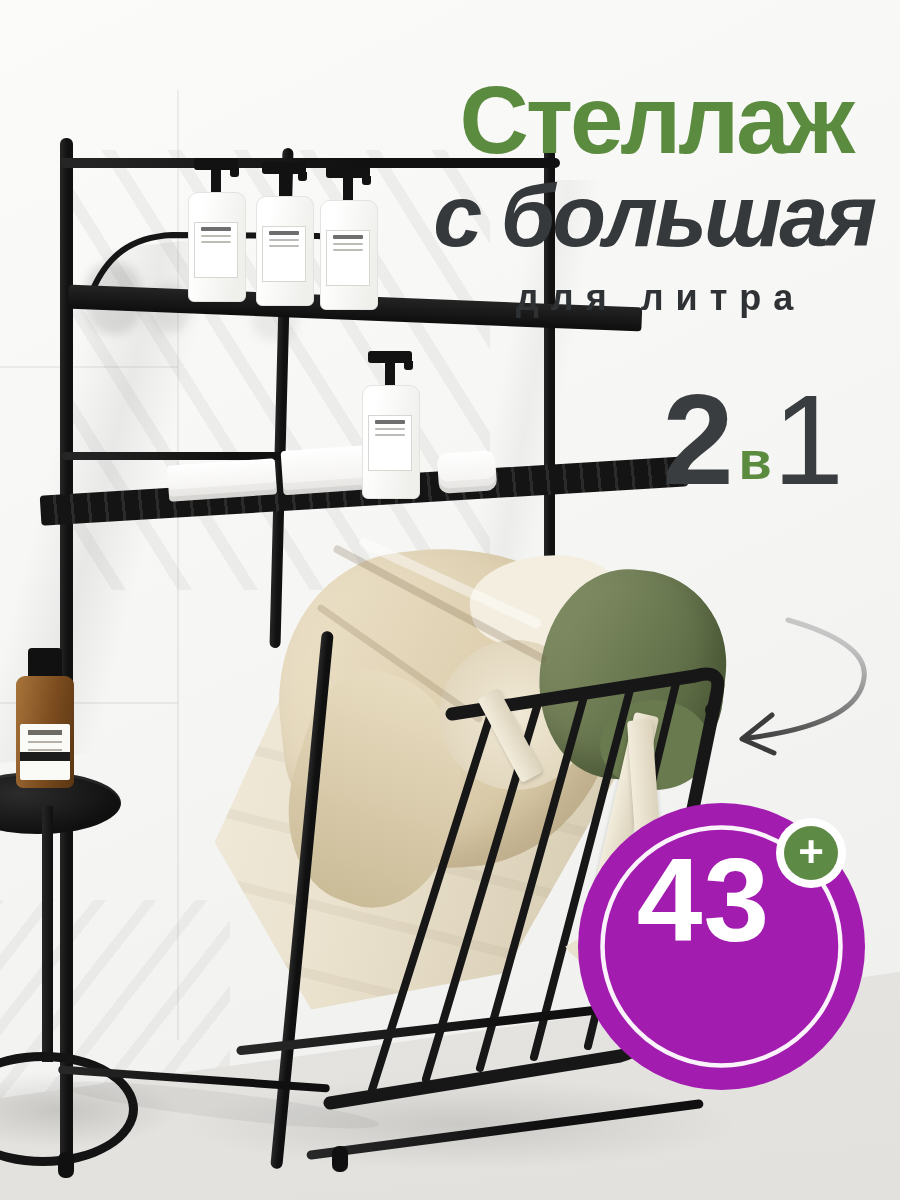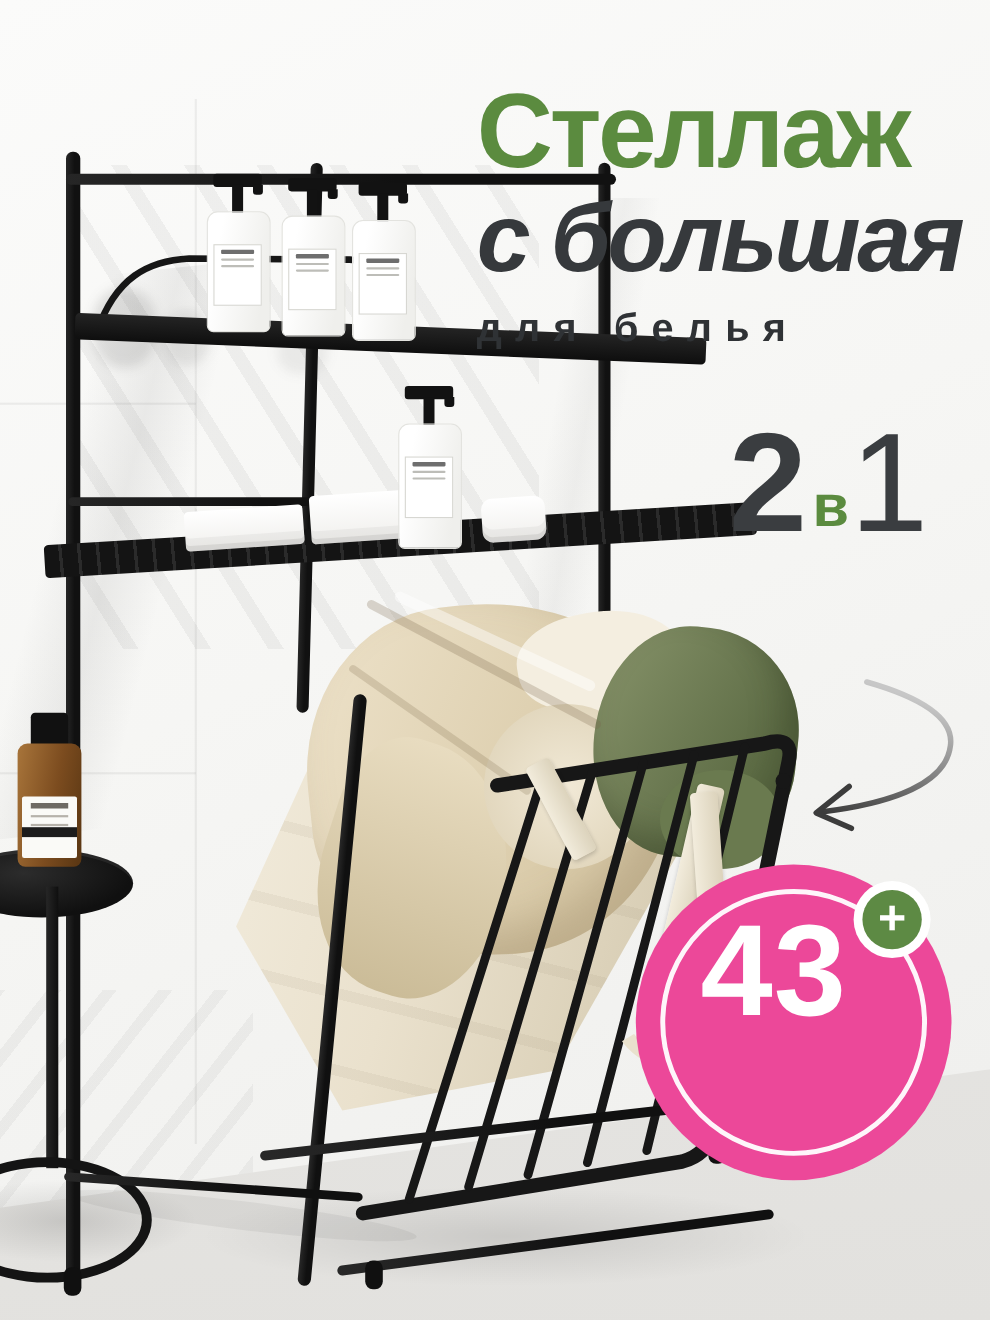--- a/index.html
+++ b/index.html
@@ -65,34 +65,34 @@
   .amber{z-index:5;}
   .amber .abody{position:absolute;left:0;top:28px;width:58px;height:112px;border-radius:9px 9px 7px 7px;
      background:linear-gradient(100deg,#a47138 5%,#7c4c1f 55%,#5c3814 95%);}
   .amber .acap{position:absolute;left:12px;top:0;width:34px;height:32px;border-radius:4px;background:#111;}
   .amber .albl{position:absolute;left:4px;top:76px;width:50px;height:56px;background:#fafaf7;border-radius:2px;}
   .amber .abar{position:absolute;left:4px;top:104px;width:50px;height:9px;background:#1c1c1c;}
   .asmudge{height:5px;margin:6px 8px 0 8px;background:#55504a;opacity:.85;}
   .asmudge.sm{height:2px;background:#a9a49c;}
 
   
-  .title-block{right:22px;top:72px;text-align:left;z-index:9;line-height:1;}
+  .title-block{right:22px;top:72px;text-align:center;z-index:9;line-height:1;}
   .t1{font-size:96px;font-weight:700;letter-spacing:-3px;color:#5b8b3f;}
   .t2{font-size:88px;font-weight:700;font-style:italic;letter-spacing:-3px;color:#36393c;margin-top:4px;padding-right:4px;}
   .t3{font-size:36px;font-weight:700;letter-spacing:12px;color:#2f3235;margin-top:20px;margin-right:-10px;}
   .ratio-block{right:60px;top:388px;z-index:9;display:flex;align-items:flex-end;color:#3a3d40;}
   .r2{font-size:128px;font-weight:800;line-height:.82;}
   .rv{font-size:54px;font-weight:700;line-height:1;color:#5b8b3f;margin:0 1px 6px 5px;}
   .r1{font-size:128px;font-weight:400;line-height:.82;letter-spacing:-4px;}
   .cap-block{right:55px;top:508px;text-align:right;z-index:9;color:#2f3235;}
   .c1{font-size:46px;font-weight:700;font-style:italic;line-height:1.05;}
   .c2{font-size:43px;font-weight:400;line-height:1.1;letter-spacing:.5px;}
 
   
-  .badge{left:578px;top:786px;width:287px;height:287px;border-radius:50%;background:#ec4899;z-index:9;}
+  .badge{left:578px;top:803px;width:287px;height:287px;border-radius:50%;background:#a21caf;z-index:9;}
   .b-num{margin-top:38px;font-size:118px;font-weight:700;color:#fff;text-align:center;
          padding-right:36px;line-height:1;letter-spacing:1px;}
   .b-unit{font-size:57px;font-weight:400;color:#fff;text-align:center;padding-right:30px;letter-spacing:1px;}
   .b-plus-wrap{position:absolute;left:198px;top:15px;width:70px;height:70px;border-radius:50%;
          background:#fff;display:flex;align-items:center;justify-content:center;}
   .b-plus{width:54px;height:54px;border-radius:50%;background:#5d8a44;color:#fff;font-size:44px;
          font-weight:700;display:flex;align-items:center;justify-content:center;padding-bottom:3px;box-sizing:border-box;}
   svg{display:block;}
 </style>
 </head>
@@ -250,21 +250,21 @@
   <div class="abs foot" style="left:644px;top:1034px;width:16px;height:24px;"></div>
 
   <div class="abs strap" style="left:612px;top:712px;width:25px;height:200px;transform:rotate(13deg);"></div>
   <div class="abs strap" style="left:635px;top:720px;width:25px;height:230px;transform:rotate(-4deg);"></div>
   <div class="abs strap" style="left:498px;top:688px;width:24px;height:95px;transform:rotate(-28deg);"></div>
   <div class="abs straploop" style="left:556px;top:882px;"></div>
 
   <div class="abs title-block">
     <div class="t1">Стеллаж</div>
     <div class="t2">с большая</div>
-    <div class="t3">для белья</div>
+    <div class="t3">для литра</div>
   </div>
 
   <div class="abs ratio-block">
     <span class="r2">2</span>
     <span class="rv">в</span>
     <span class="r1">1</span>
   </div>
 
   <div class="abs cap-block">
   </div>

